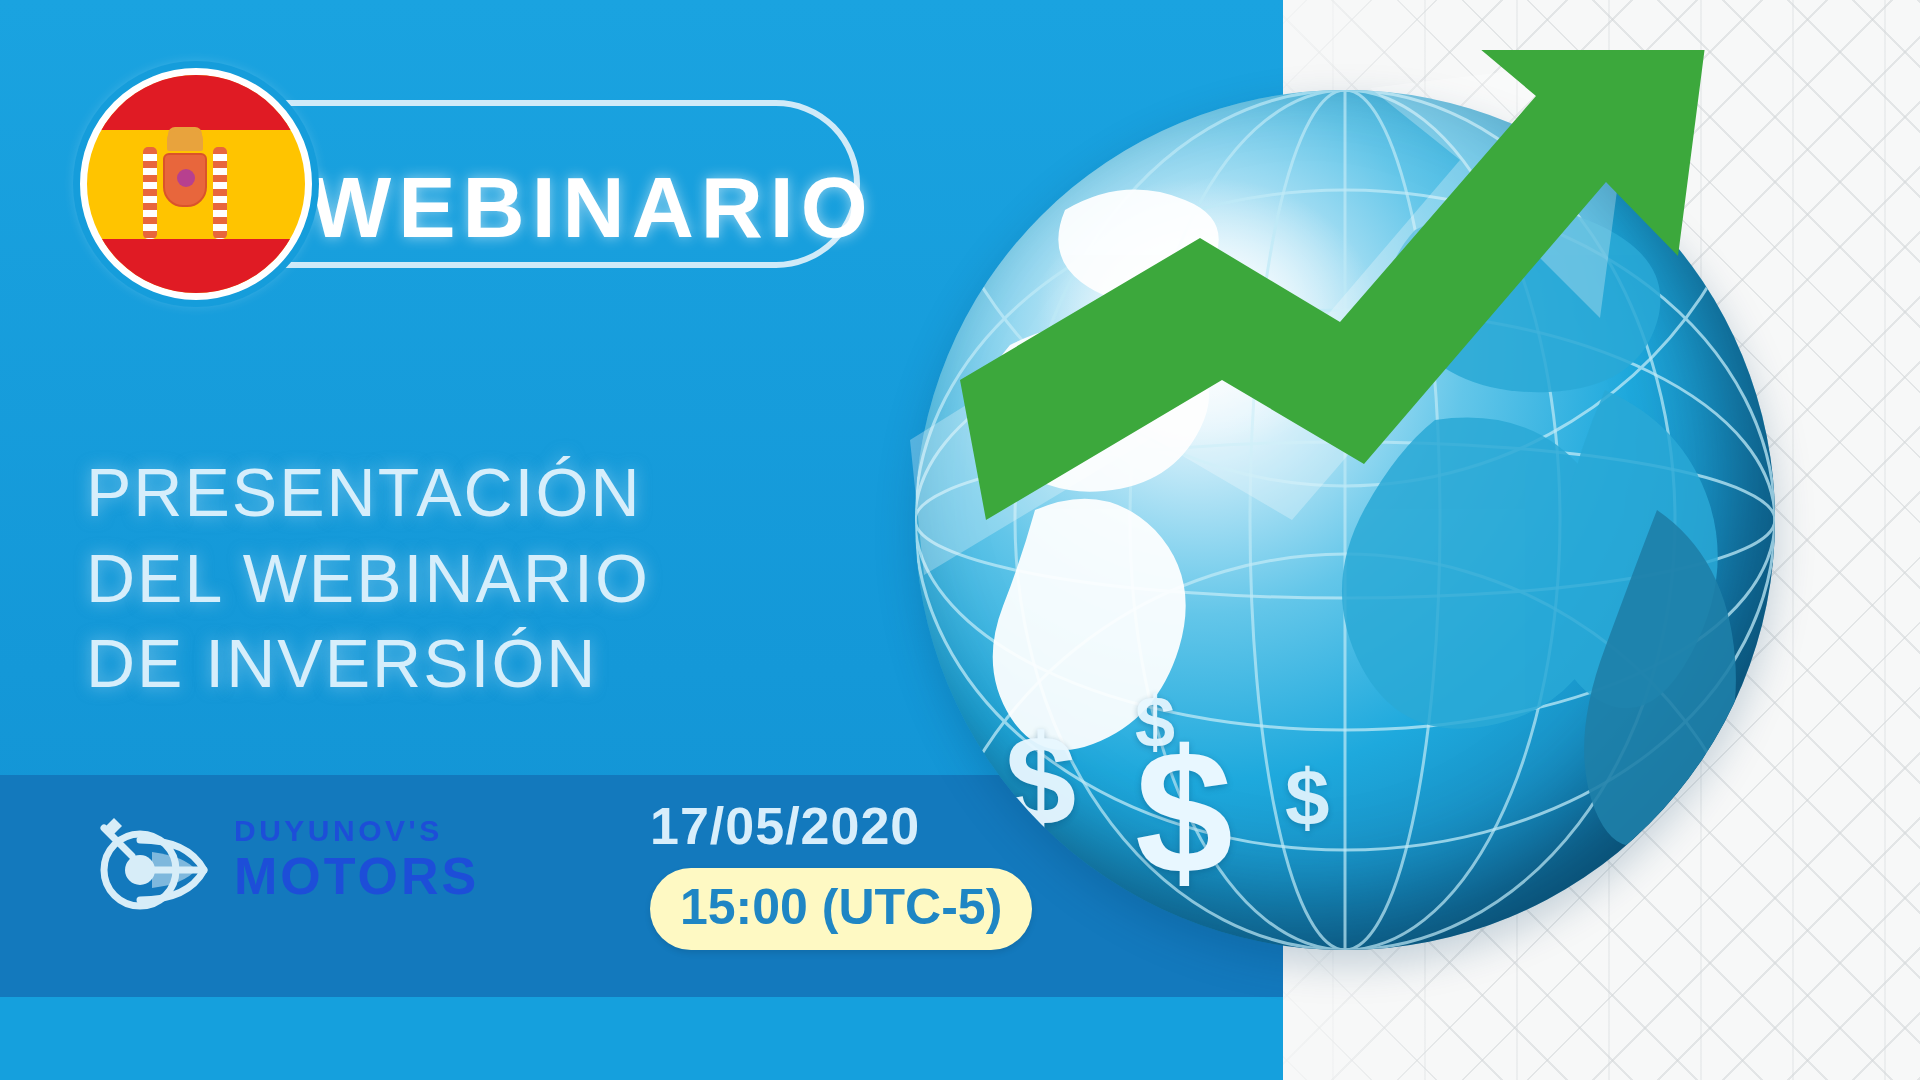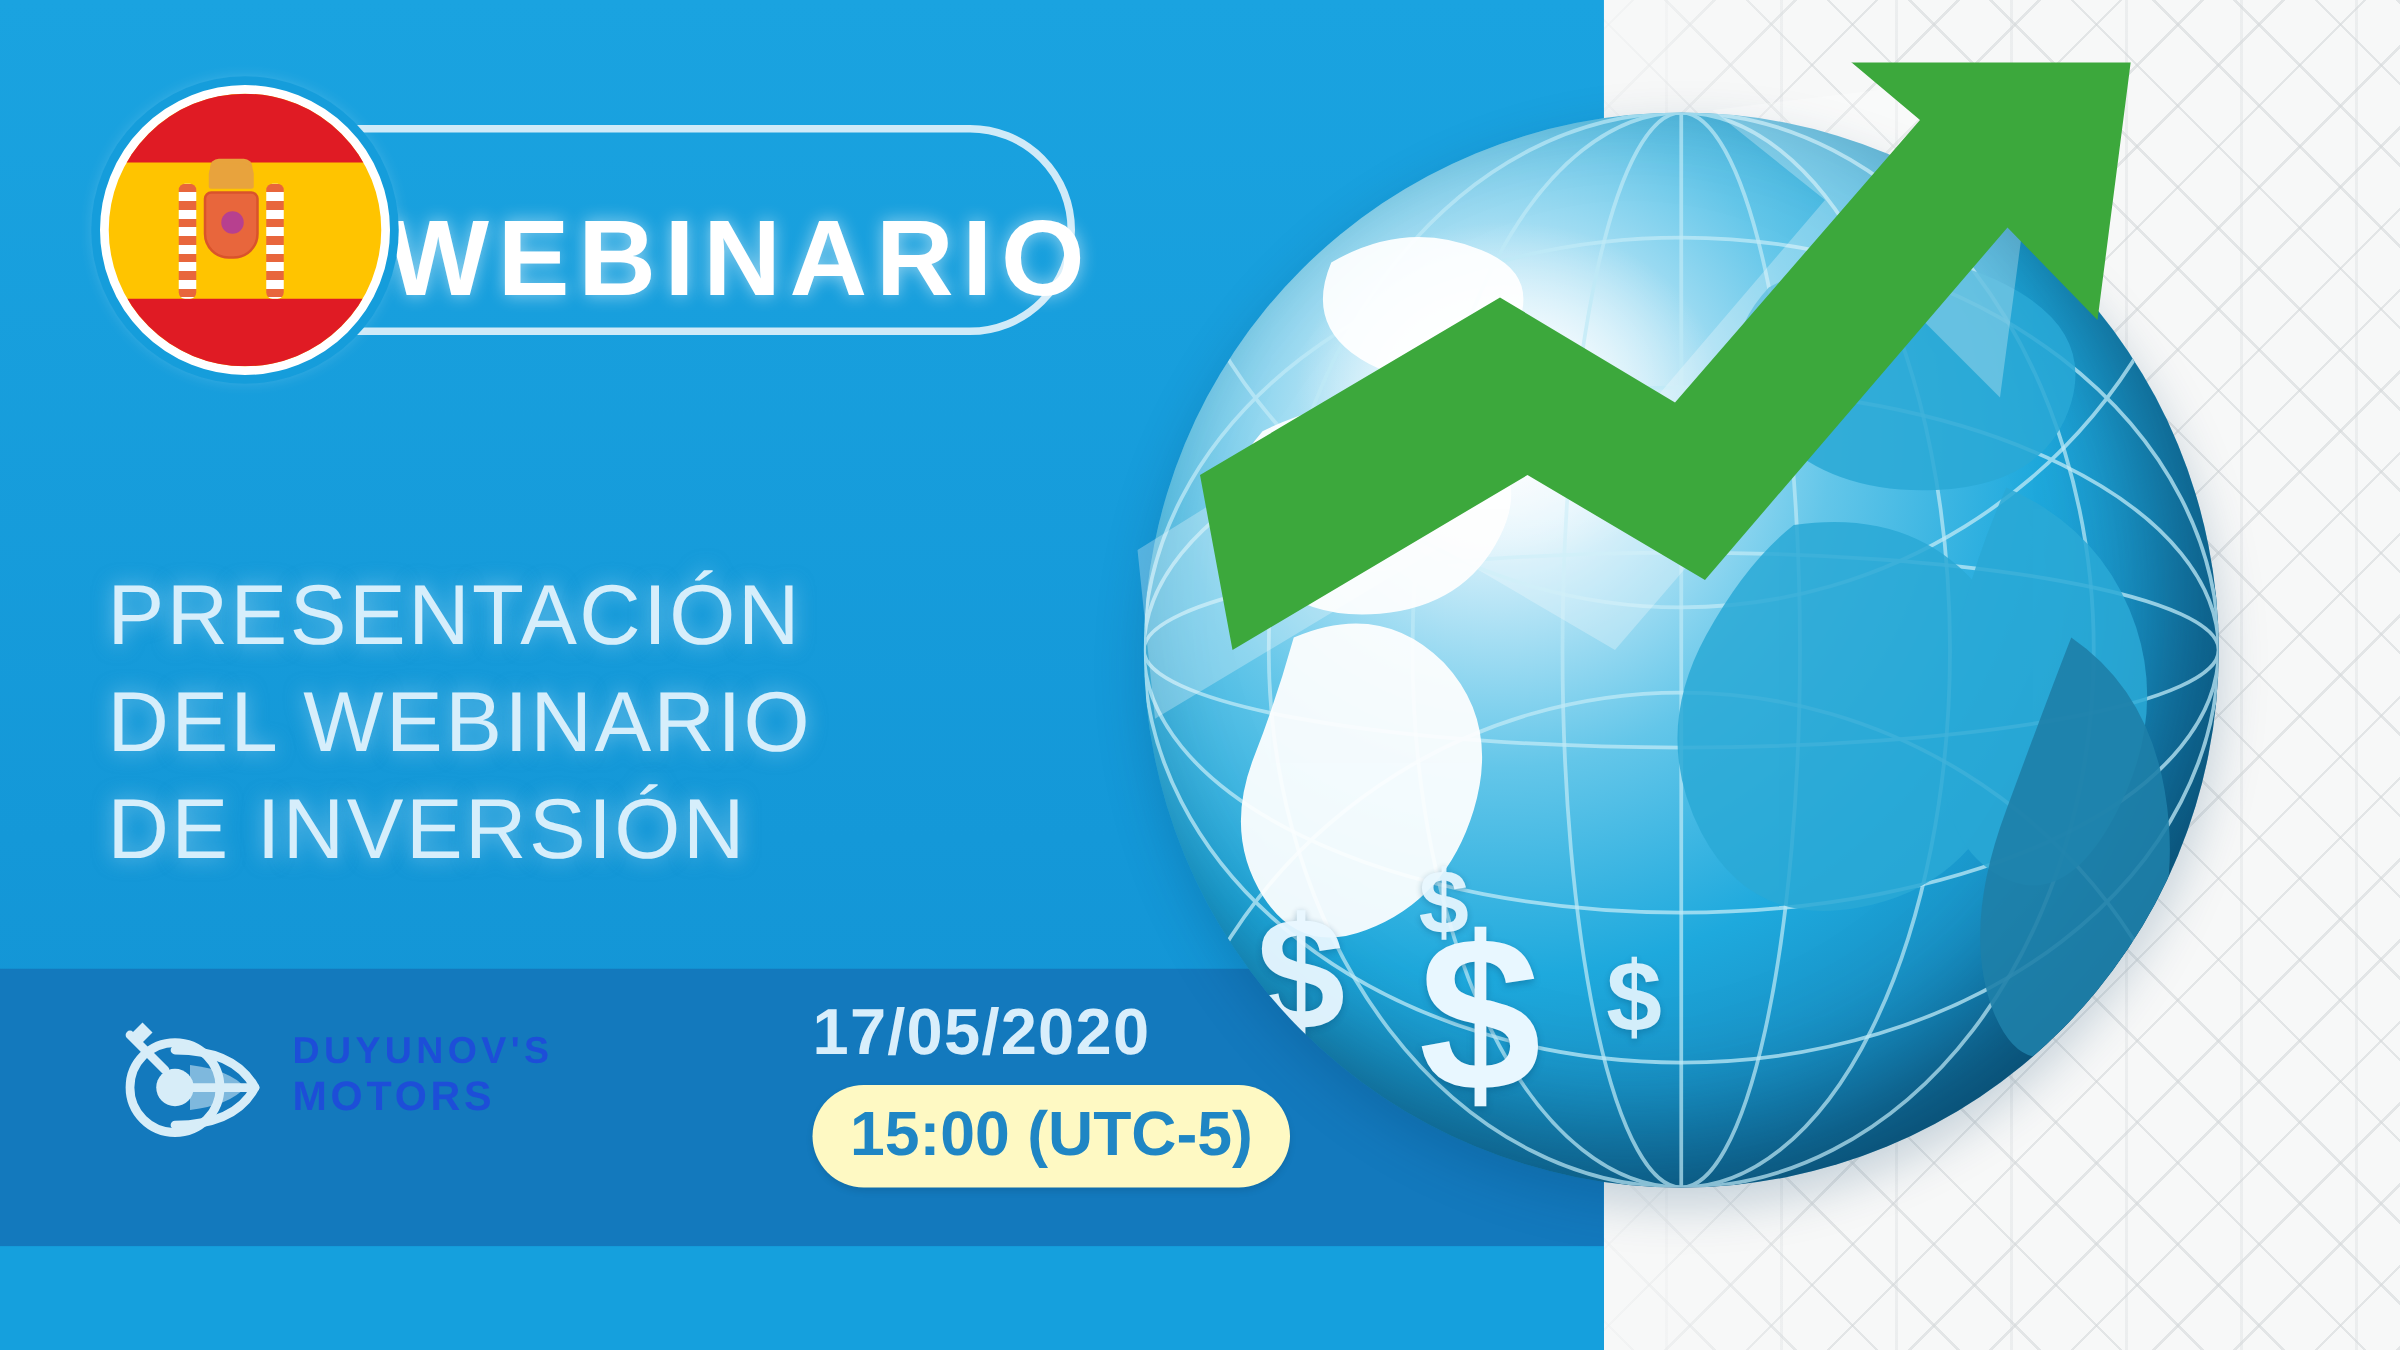--- a/index.html
+++ b/index.html
@@ -121,21 +121,21 @@
   .logo-lockup{
     position:absolute; left:92px; top:800px;
     display:flex; align-items:center; gap:22px;
   }
   .logo-mark{ width:120px; height:118px; flex:0 0 auto; }
   .logo-text{ color:#1d4ed8; line-height:1; }
   .logo-text .l1{
     font-size:30px; font-weight:700; letter-spacing:3.5px;
   }
   .logo-text .l2{
-    font-size:33px; font-weight:700; letter-spacing:3px; margin-top:4px;
+    font-size:52px; font-weight:700; letter-spacing:3px; margin-top:4px;
   }
 
   
   .date-block{
     position:absolute; left:650px; top:796px; width:420px;
   }
   .date-line{
     font-size:52px; font-weight:700; color:#d8eefb; letter-spacing:1px;
     text-align:left; white-space:nowrap;
   }

